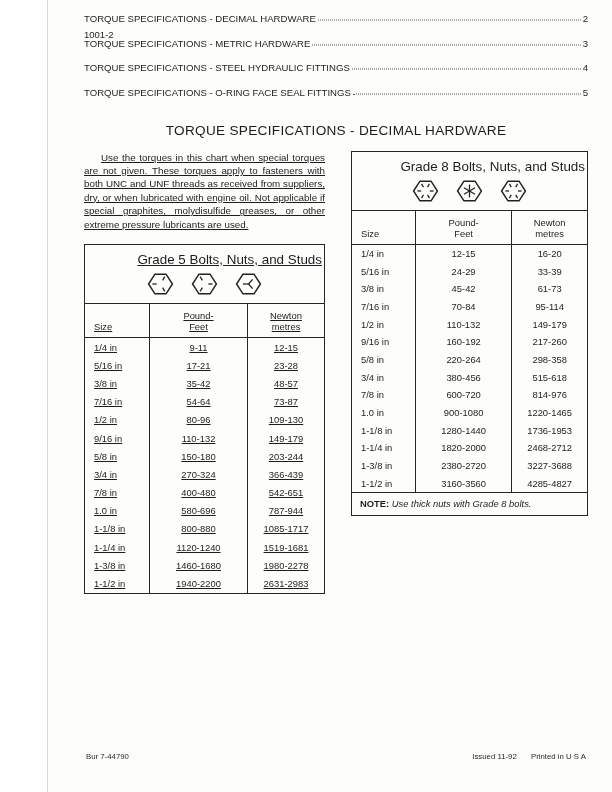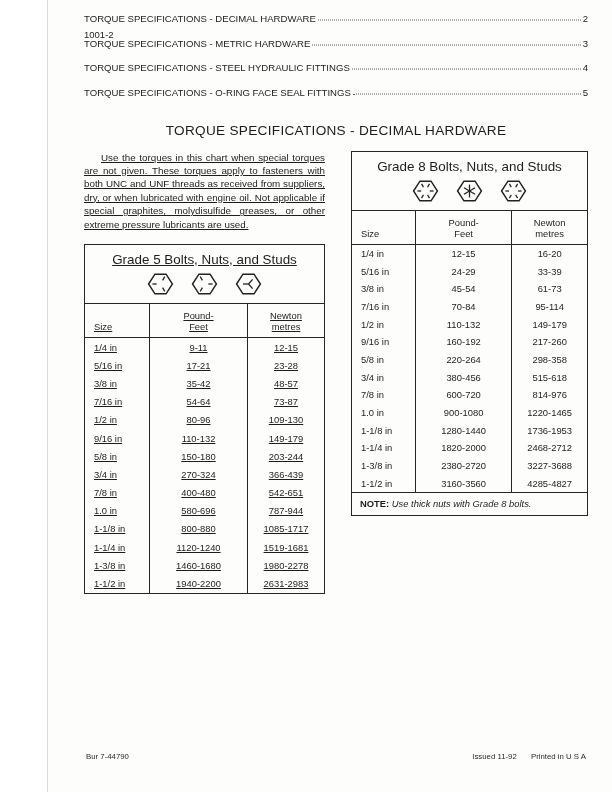--- a/index.html
+++ b/index.html
@@ -36,21 +36,21 @@
     margin: 2px 0 0 0;
     font-size: 9.8px; line-height: 13.4px;
     text-align: justify; text-indent: 17px;
   }
 
   .spec-table { border: 1.6px solid #262626; background: #fdfdfc; }
   .grade5-wrap { margin-top: 13px; }
   .grade8-wrap { margin-top: 2px; }
 
   .tbl-title-block { border-bottom: 1.4px solid #262626; padding: 7px 2px 6px; }
-  .tbl-title { text-align: center; font-size: 13.4px; }
+  .tbl-title { text-align: right; font-size: 13.4px; }
   .tbl-icons { display: flex; justify-content: center; gap: 15px; margin-top: 4px; }
   .hex-icon { display: block; }
   .hex-icon polygon, .hex-icon line { stroke: #222; fill: none; }
   .hex-icon polygon { stroke-width: 1.7; }
   .hex-icon line { stroke-width: 1.5; }
 
   table { width: 100%; border-collapse: collapse; table-layout: fixed; font-size: 9.4px; }
   col.c-size { width: 27%; } col.c-pf { width: 41%; } col.c-nm { width: 32%; }
   th, td { border-left: 1.2px solid #262626; }
   th:first-child, td:first-child { border-left: none; }
@@ -281,21 +281,21 @@
                   <td>12-15</td>
                   <td>16-20</td>
                 </tr>
                 <tr>
                   <td>5/16 in</td>
                   <td>24-29</td>
                   <td>33-39</td>
                 </tr>
                 <tr>
                   <td>3/8 in</td>
-                  <td>45-54</td>
+                  <td>45-42</td>
                   <td>61-73</td>
                 </tr>
                 <tr>
                   <td>7/16 in</td>
                   <td>70-84</td>
                   <td>95-114</td>
                 </tr>
                 <tr>
                   <td>1/2 in</td>
                   <td>110-132</td>

